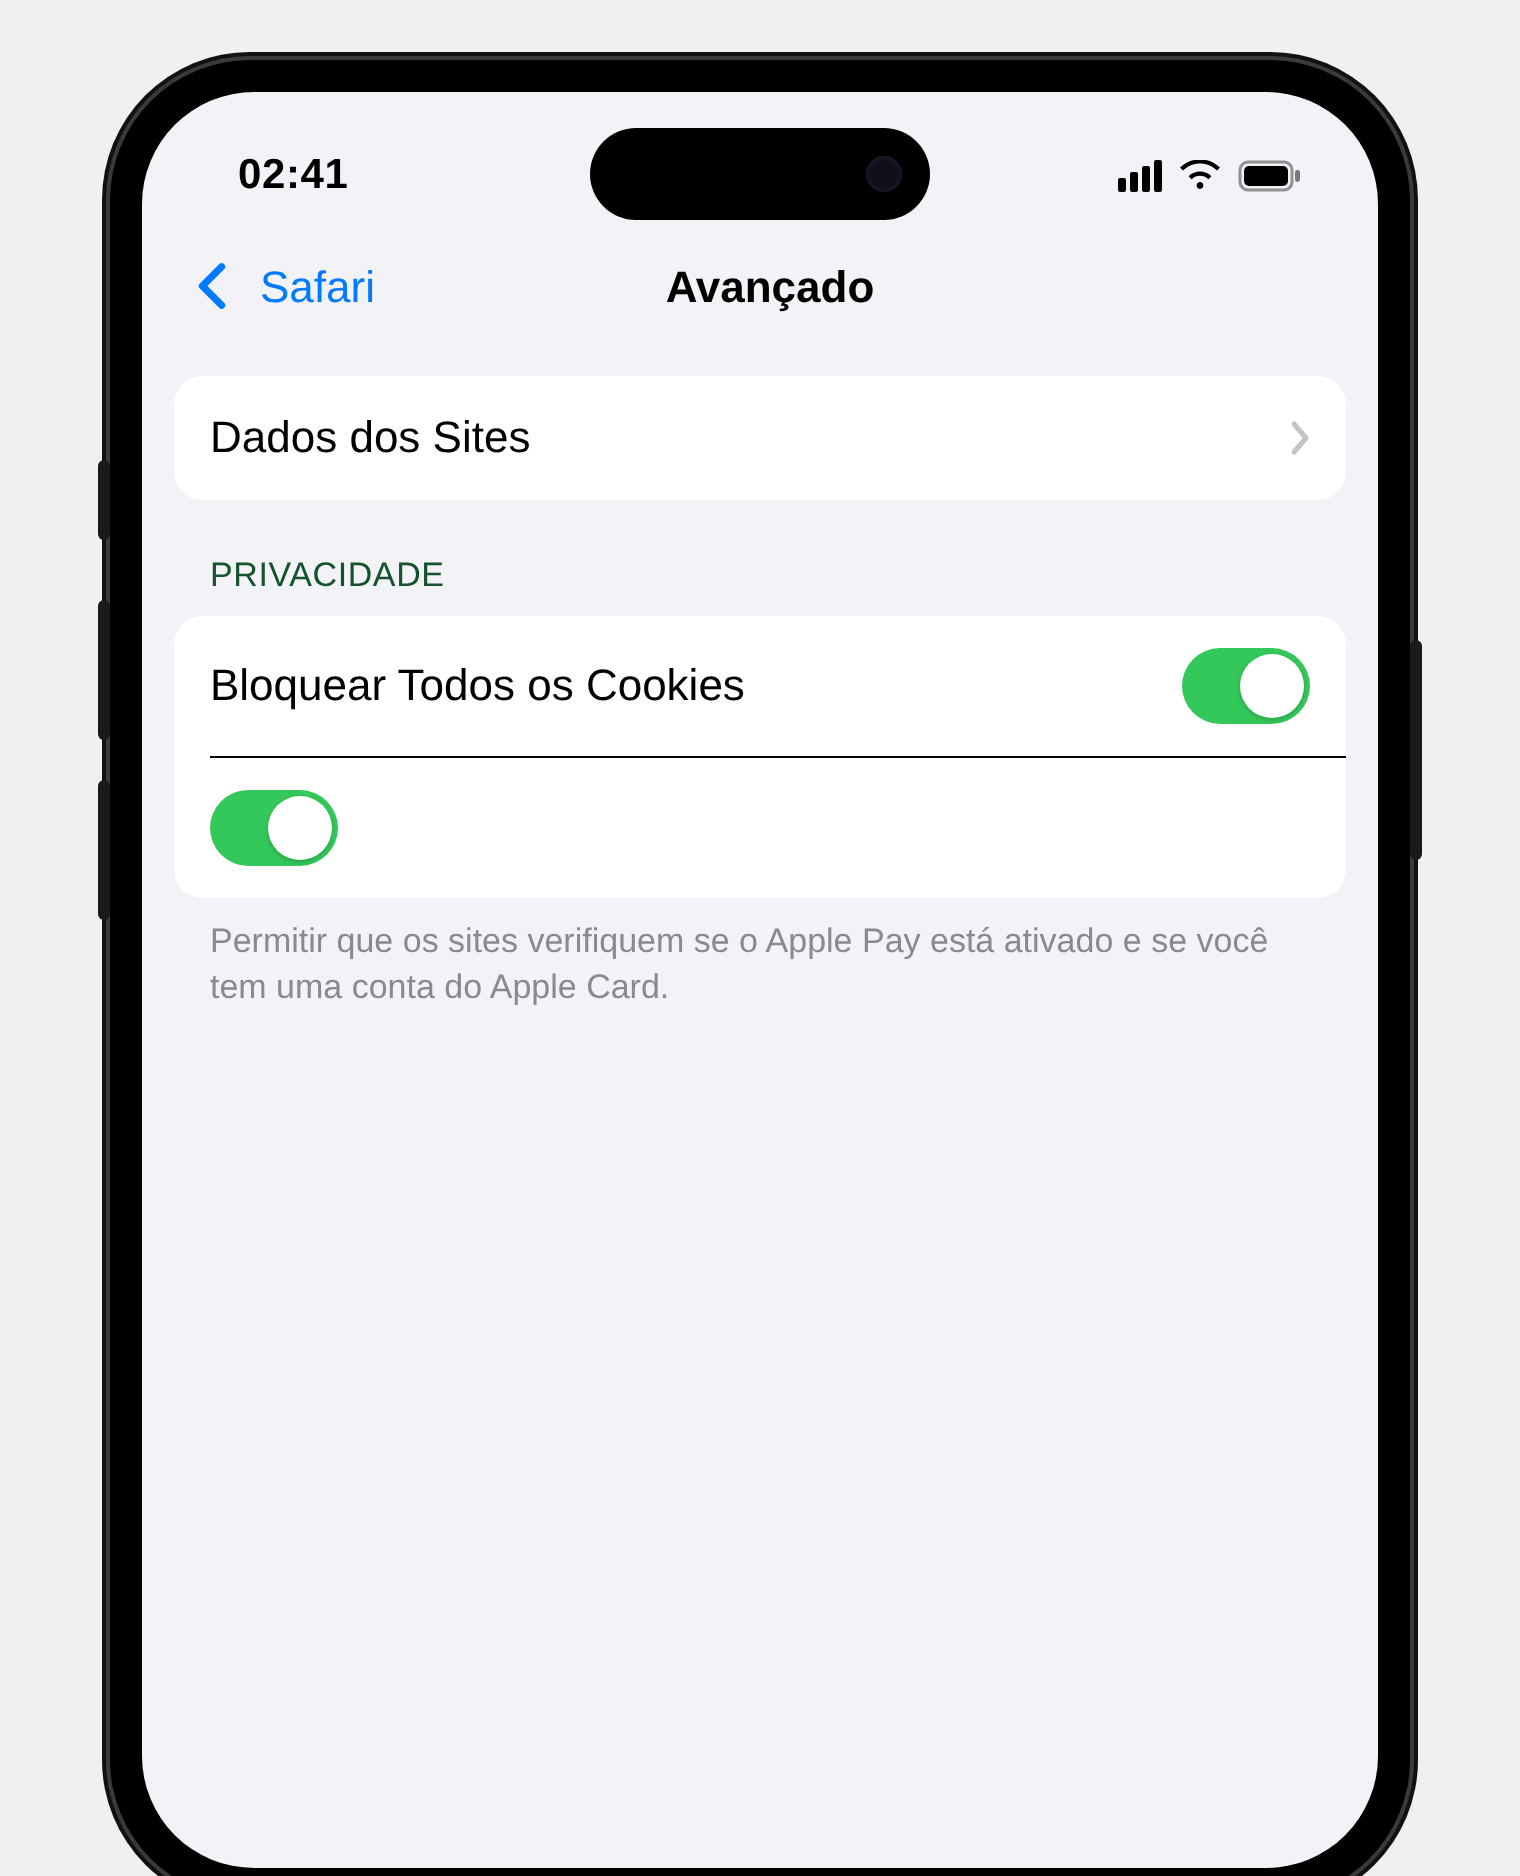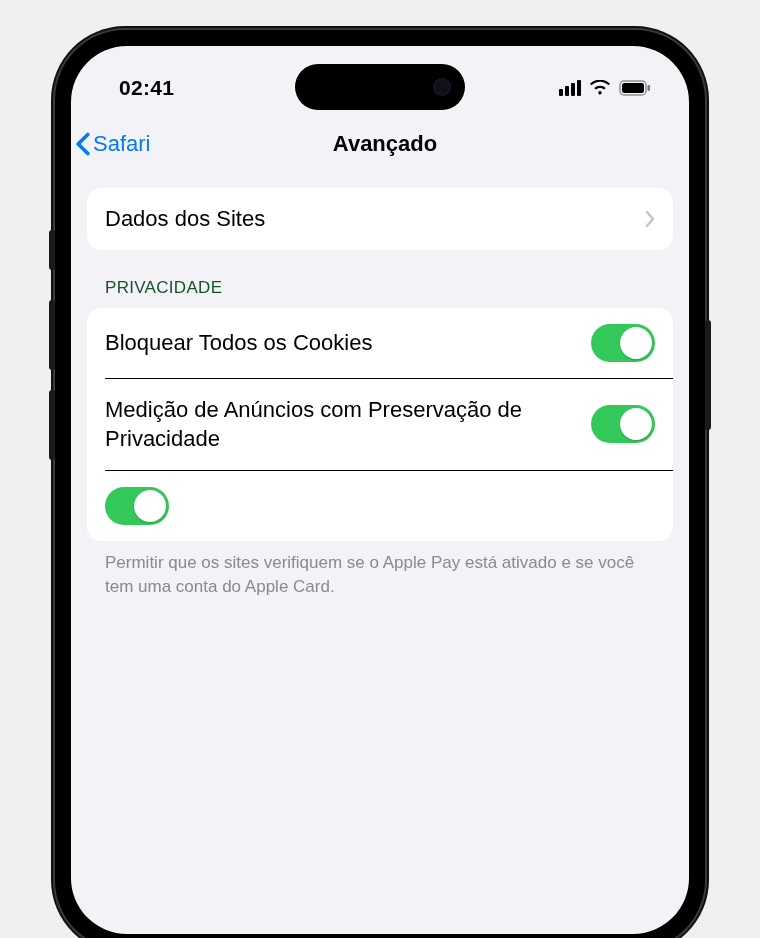--- a/index.html
+++ b/index.html
@@ -96,26 +96,26 @@
     .nav {
       height: 56px;
       display: flex;
       align-items: center;
       justify-content: center;
       position: relative;
       padding: 0 16px;
     }
     .nav-back {
       position: absolute;
-      left: 4px;
-      display: flex;
-      align-items: center;
+      left: 27px;
+      display: flex;
+      align-items: flex-start;
       color: #007aff;
       font-size: 22px;
-      gap: 2px;
+      gap: 16px;
     }
     .nav-title {
       font-size: 22px;
       font-weight: 600;
       margin-left: 10px;
     }
 
     .content {
       padding: 16px;
     }
@@ -243,24 +243,20 @@
       <div class="group">
         <div class="group-header">Privacidade</div>
         <div class="list">
 
 
           <div class="row">
             <span class="row-label">Bloquear Todos os Cookies</span>
             <div class="toggle"></div>
           </div>
 
-          <div class="row">
-            <span class="row-label">Medição de Anúncios com Preservação de Privacidade</span>
-            <div class="toggle"></div>
-          </div>
 
           <div class="row">
             <div class="toggle"></div>
           </div>
 
         </div>
         <div class="footer-text">
           <span>Permitir que os sites verifiquem se o Apple Pay está ativado e se você tem uma conta do Apple Card.</span>
           <br>
         </div>

